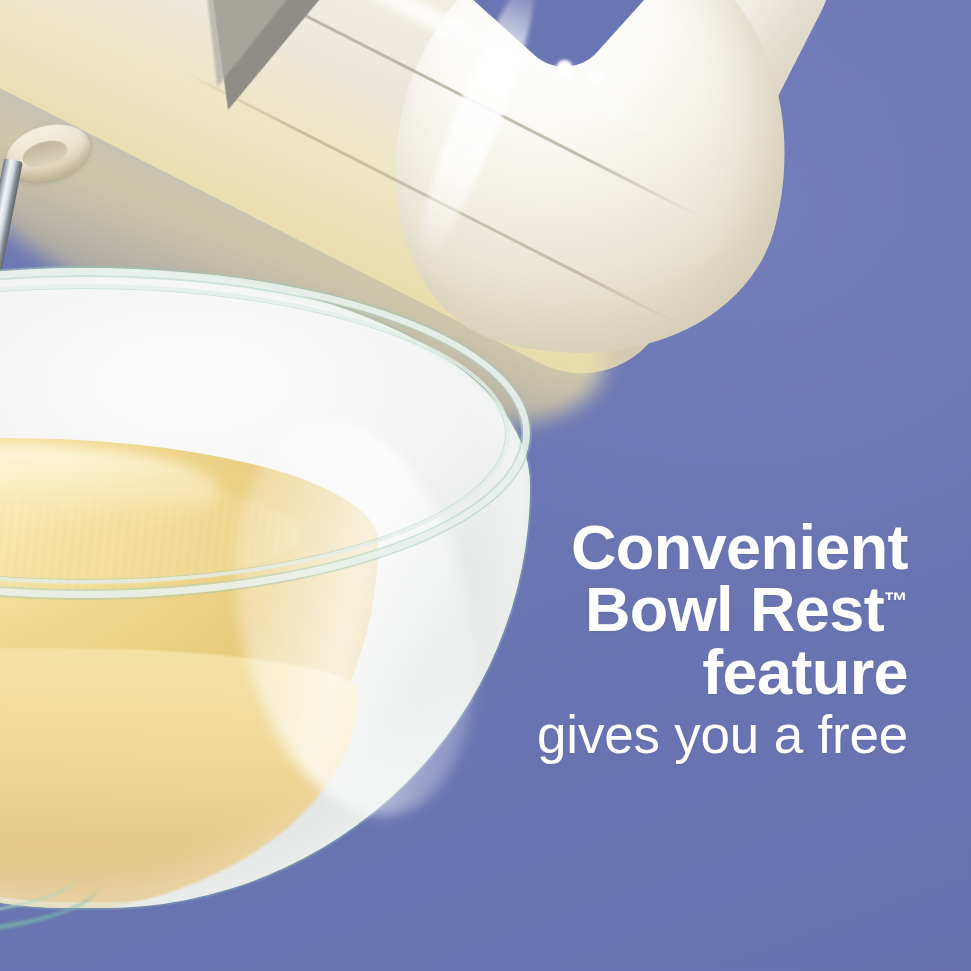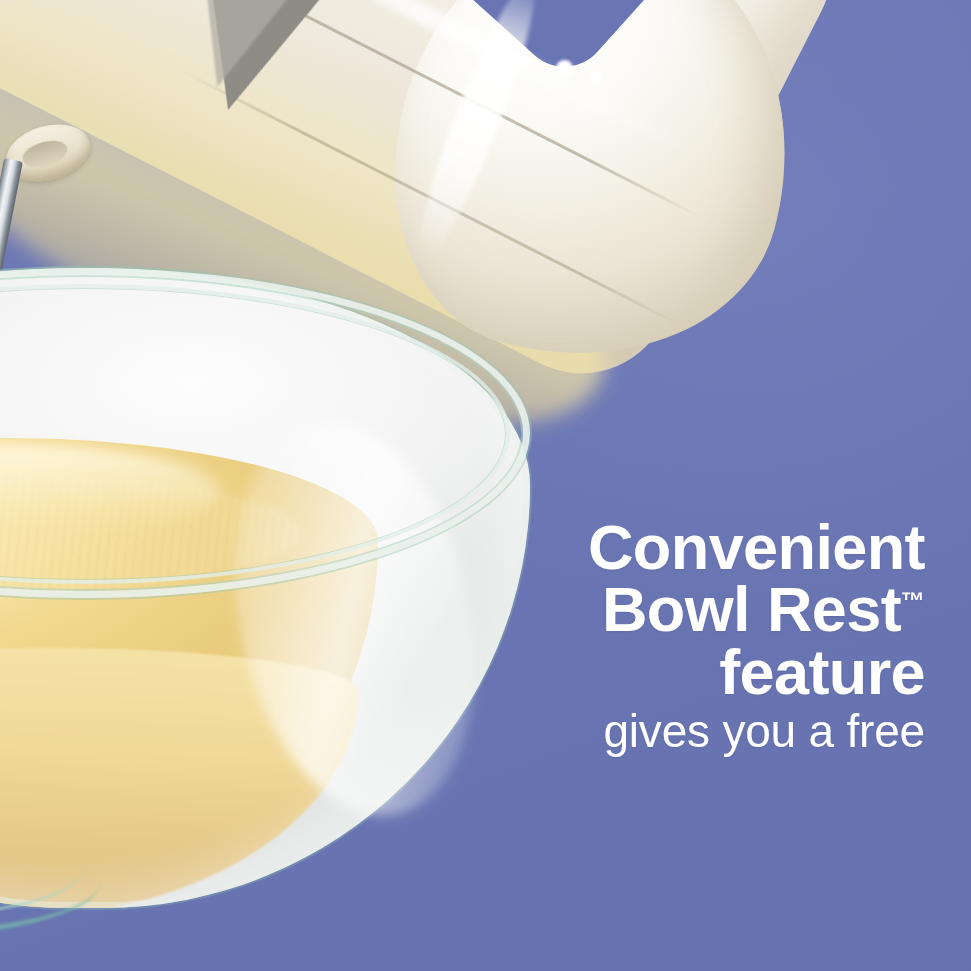--- a/index.html
+++ b/index.html
@@ -393,21 +393,21 @@
     top: 0;
     width: 230px;
     height: 971px;
     background: linear-gradient(90deg, rgba(106,118,179,0) 0%, rgba(106,118,179,0) 55%, rgba(106,118,179,0.0) 100%);
     pointer-events: none;
   }
 
   
   .copy {
     position: absolute;
-    right: 46px;
+    right: 63px;
     top: 516px;
     width: 700px;
     text-align: right;
     color: #ffffff;
     user-select: none;
   }
   .headline {
     margin: 0;
     font-weight: 700;
     font-size: 63px;
@@ -418,21 +418,21 @@
   }
   .headline .tm {
     font-size: 0.38em;
     vertical-align: super;
     font-weight: 700;
     letter-spacing: 0;
   }
   .subline {
     margin: 4px 0 0 0;
     font-weight: 400;
-    font-size: 46px;
+    font-size: 53px;
     line-height: 1.07;
     letter-spacing: -0.2px;
     white-space: nowrap;
     text-shadow: 0 1px 2px rgba(60,70,120,0.18);
   }
 </style>
 </head>
 <body>
 
 <div id="stage">

